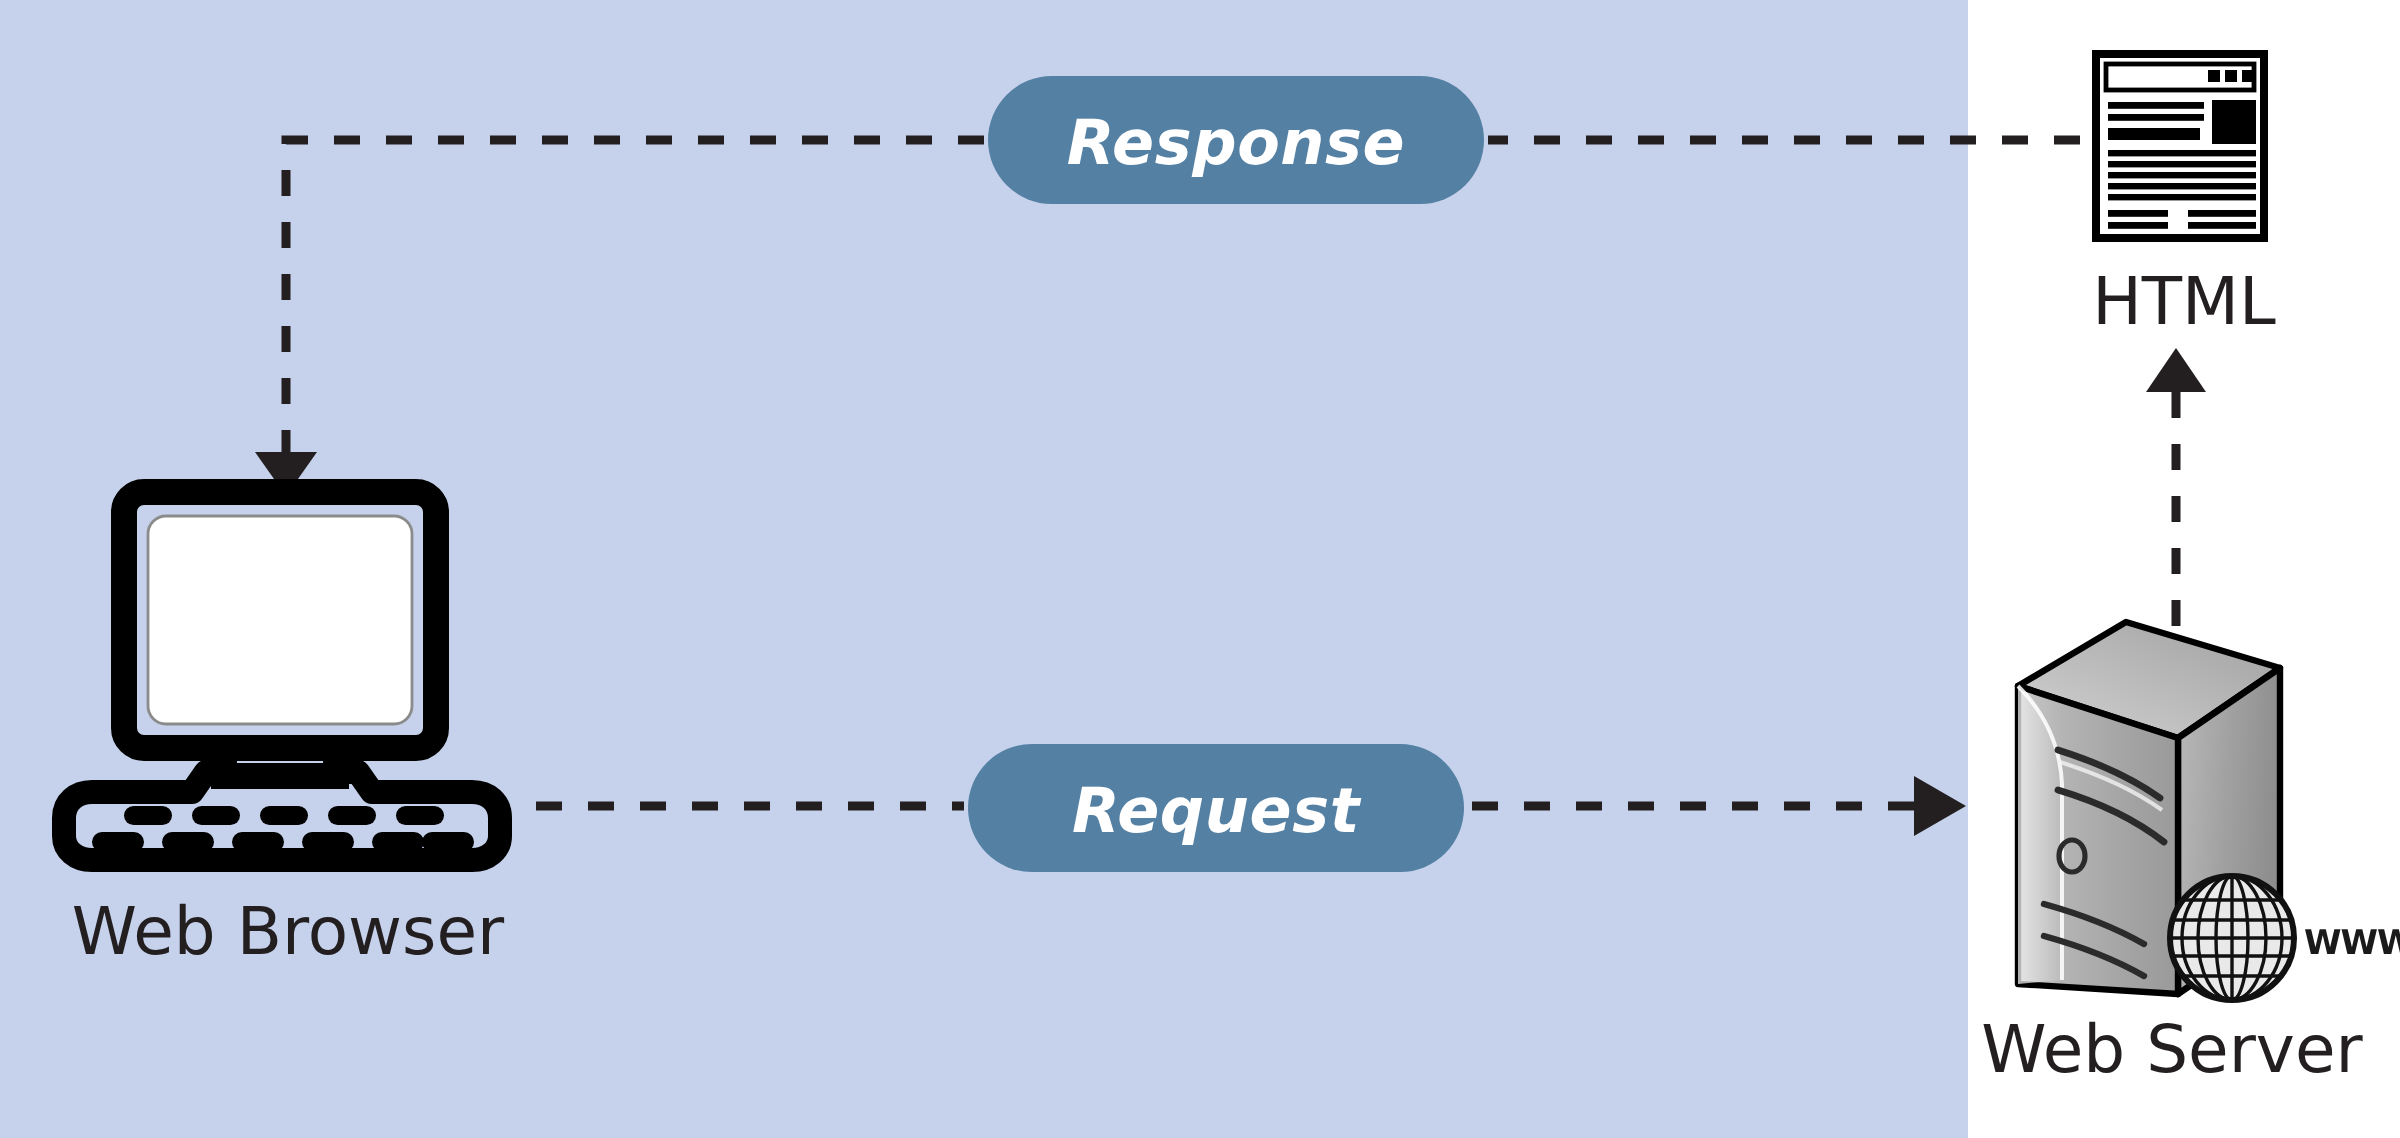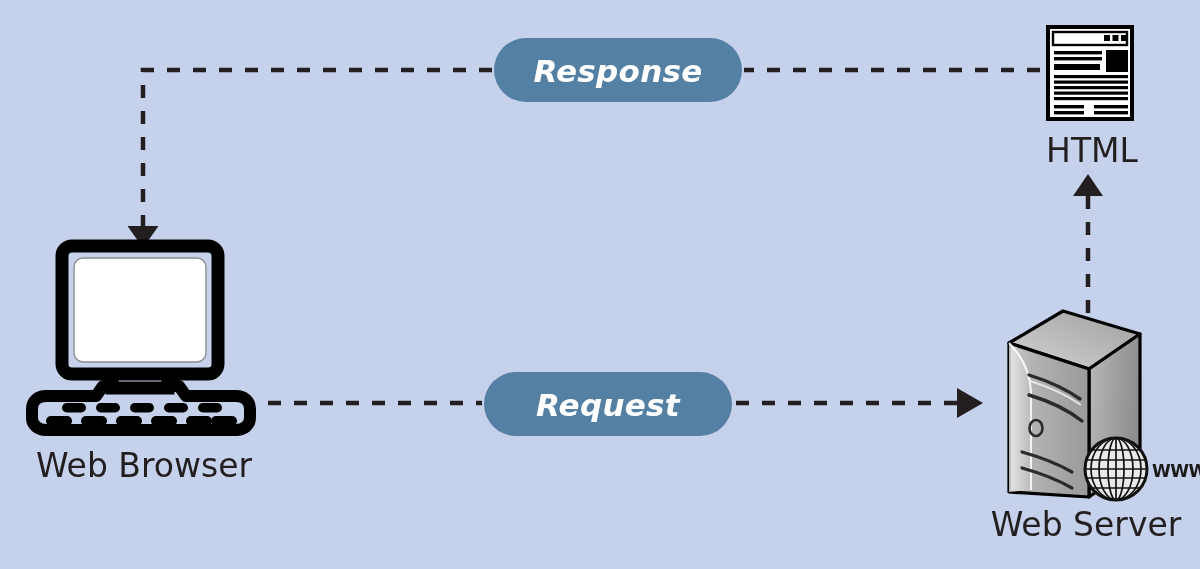--- a/index.html
+++ b/index.html
@@ -7,21 +7,21 @@
     padding: 0;
   }
   body {
     width: 1200px;
     height: 569px;
     overflow: hidden;
     font-family: "DejaVu Sans", "Liberation Sans", sans-serif;
   }
   #diagram-root {
     position: relative;
-    width: 1200px;
+    width: 984px;
     height: 569px;
     background: #c6d2ec;
   }
   #diagram-svg {
     position: absolute;
     inset: 0;
     display: block;
   }
   .pill-label {
     font-family: "DejaVu Sans", "Liberation Sans", sans-serif;

